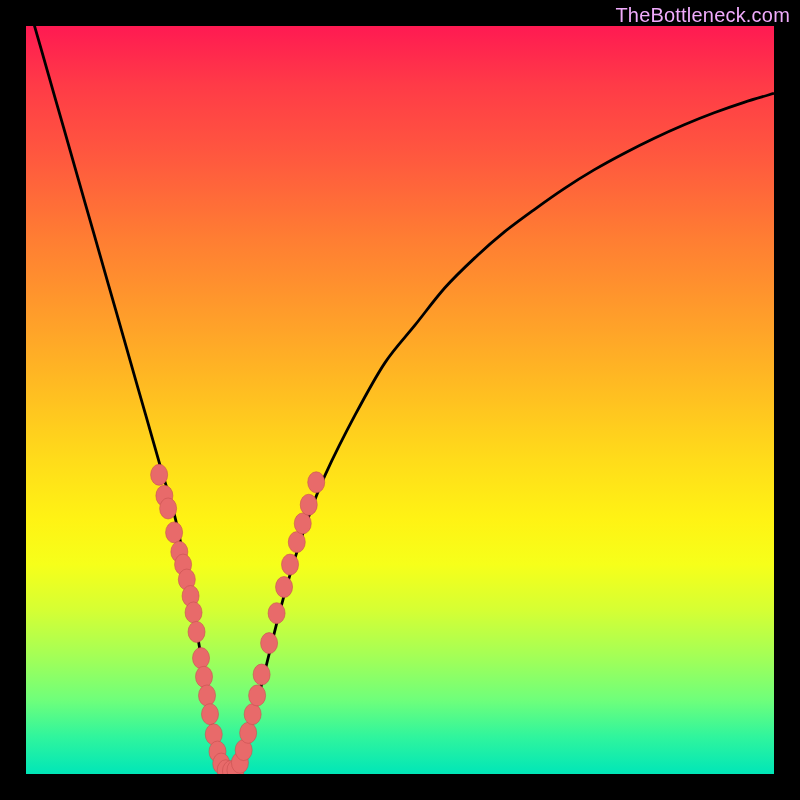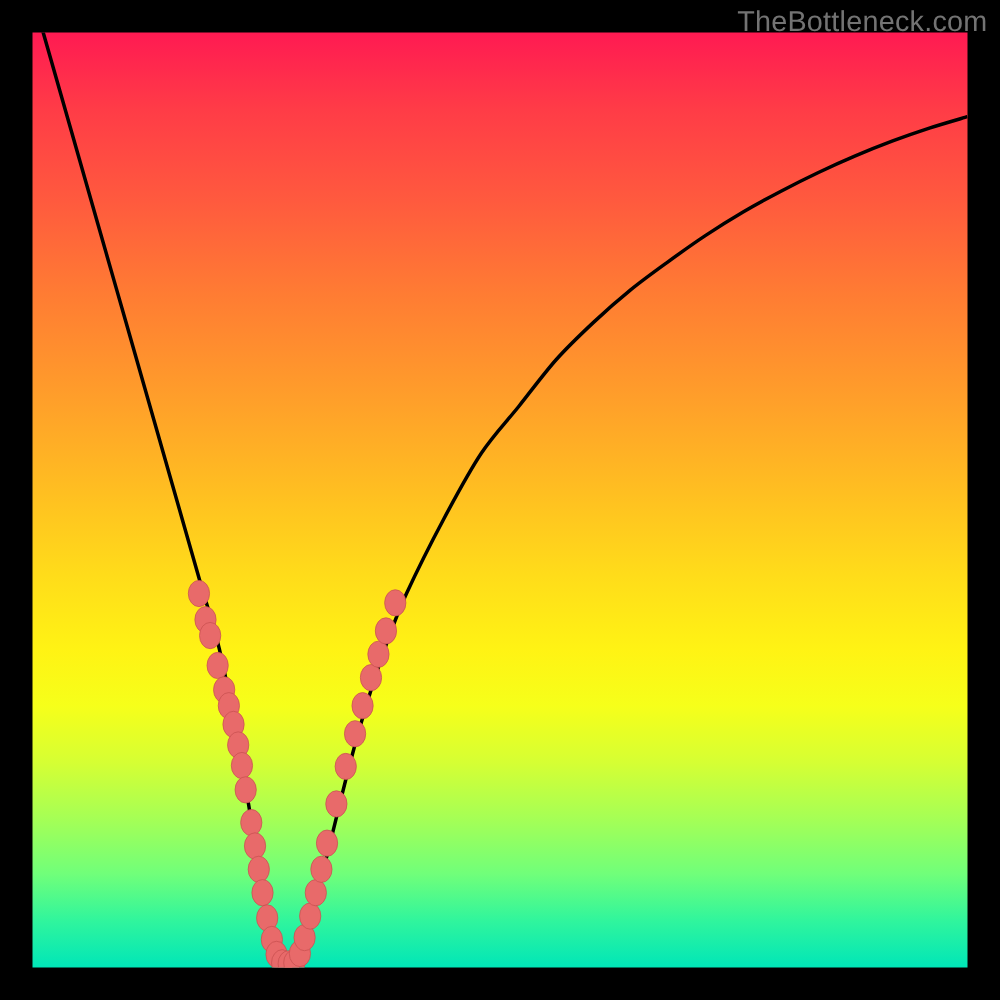--- a/index.html
+++ b/index.html
@@ -45,22 +45,22 @@
     position: absolute;
     left: 0;
     top: 0;
     width: 748px;
     height: 748px;
   }
   .watermark {
     position: absolute;
     top: 4px;
     right: 10px;
-    color: #737373;
-    font-size: 23px;
+    color: #f0abfc;
+    font-size: 20px;
     font-weight: 500;
     letter-spacing: 0.2px;
     user-select: none;
   }
 </style>
 </head>
 <body>
 
 <div class="outer">
   <div class="plot">

